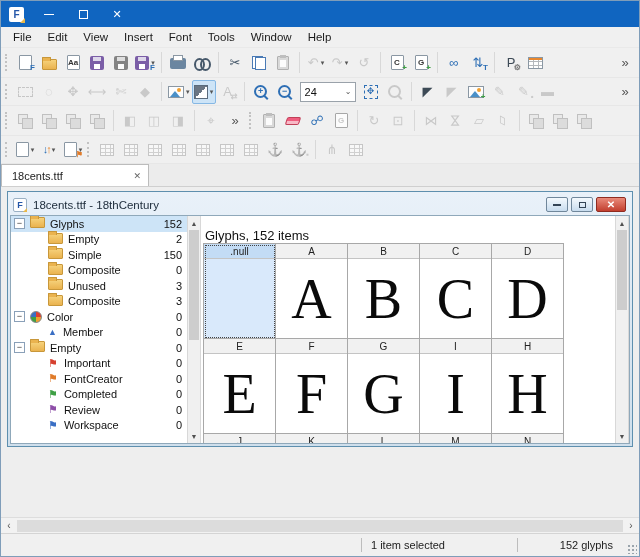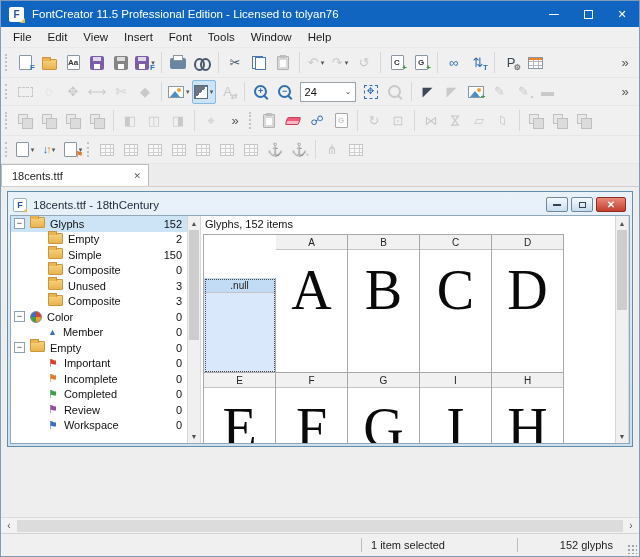--- a/index.html
+++ b/index.html
@@ -115,27 +115,27 @@
   
   .vsb { width:14px; flex:0 0 14px; background:#f0f0f0; border-left:1px solid #d8d8d8; border-right:1px solid #d8d8d8; display:flex; flex-direction:column; }
   .vsb .sb-arrow { flex:0 0 14px; display:flex; align-items:center; justify-content:center; font-size:7px; color:#505050; }
   .vsb .sb-track { flex:1; position:relative; }
   .vsb .sb-thumb { position:absolute; top:0; left:1px; right:1px; background:#cdcdcd; }
   .tree-thumb { height:110px; }
   .grid-thumb { height:80px; }
 
   
   .glyph-pane { flex:1; display:flex; flex-direction:column; background:#fff; overflow:hidden; }
-  .gp-header { flex:0 0 18px; font-size:11px; color:#111; padding:2px 0 0 4px; }
+  .gp-header { flex:0 0 18px; font-size:13px; color:#111; padding:12px 0 0 4px; }
   .g-table { flex:1; overflow:hidden; margin-left:2px; border-top:1px solid #a8a8a8; border-left:1px solid #a8a8a8; align-self:flex-start; }
   .g-row { display:flex; }
   .g-cell { width:72px; flex:0 0 72px; border-right:1px solid #a8a8a8; border-bottom:1px solid #a8a8a8; background:#fff; }
   .g-label { height:15px; background:#f1f1f1; border-bottom:1px solid #c4c4c4; font-size:10px; display:flex; align-items:center; justify-content:center; color:#222; }
   .g-glyph { height:79px; display:flex; align-items:center; justify-content:center; font-family:"Liberation Serif",serif; font-size:56px; color:#0a0a0a; }
-  .g-cell.sel { outline:1px dotted #444; outline-offset:-2px;margin-top:43px; }
+  .g-cell.sel { outline:1px dotted #444; outline-offset:-2px; }
   .g-cell.sel .g-label { background:#c3dcf5; }
   .g-cell.sel .g-glyph { background:#d9e9fb; }
 
   
   .mdi-hsb { position:absolute; left:0; right:0; bottom:0; height:16px; background:#f2f2f2; border-top:1px solid #dddddd; display:flex; align-items:center; }
   .hsb-arrow { width:16px; flex:0 0 16px; text-align:center; font-size:10px; color:#555; line-height:16px; }
   .hsb-thumb { flex:1; height:12px; background:#dcdcdc; }
 
   
   .statusbar { flex:0 0 23px; background:#f0f0f0; border-top:1px solid #d4d4d4; display:flex; align-items:center; font-size:11px; color:#222; }
@@ -145,21 +145,20 @@
   .sbar-glyphs { flex:1; text-align:right; padding-right:14px; }
   .sbar-grip { width:10px; height:10px; margin:8px 2px 0 0; background-image:radial-gradient(#9aa4ac 1px,rgba(0,0,0,0) 1.2px); background-size:4px 4px; }
 </style>
 </head>
 <body>
 
 <div class="app">
 
   <div class="titlebar">
     <div class="app-icon">F</div>
-    <div class="title-text">FontCreator 11.5 Professional Edition - Licensed to tolyan76</div>
     <div class="win-ctrls">
       <div class="win-btn">
           <span class="min-glyph"></span>
         </div>
       <div class="win-btn">
           <span class="max-glyph"></span>
         </div>
       <div class="win-btn">
           <span>✕</span>
         </div>
@@ -553,21 +552,21 @@
               <div class="t-ind"></div>
               <div class="t-gap"></div>
               <div class="t-flag" style="color: rgb(214, 64, 47);">⚑</div>
               <div class="t-label">Important</div>
               <div class="t-count">0</div>
             </div>
             <div class="tree-row">
               <div class="t-ind"></div>
               <div class="t-gap"></div>
               <div class="t-flag" style="color: rgb(224, 123, 42);">⚑</div>
-              <div class="t-label">Incomplete</div>
+              <div class="t-label">FontCreator</div>
               <div class="t-count">0</div>
             </div>
             <div class="tree-row">
               <div class="t-ind"></div>
               <div class="t-gap"></div>
               <div class="t-flag" style="color: rgb(63, 160, 69);">⚑</div>
               <div class="t-label">Completed</div>
               <div class="t-count">0</div>
             </div>
             <div class="tree-row">

